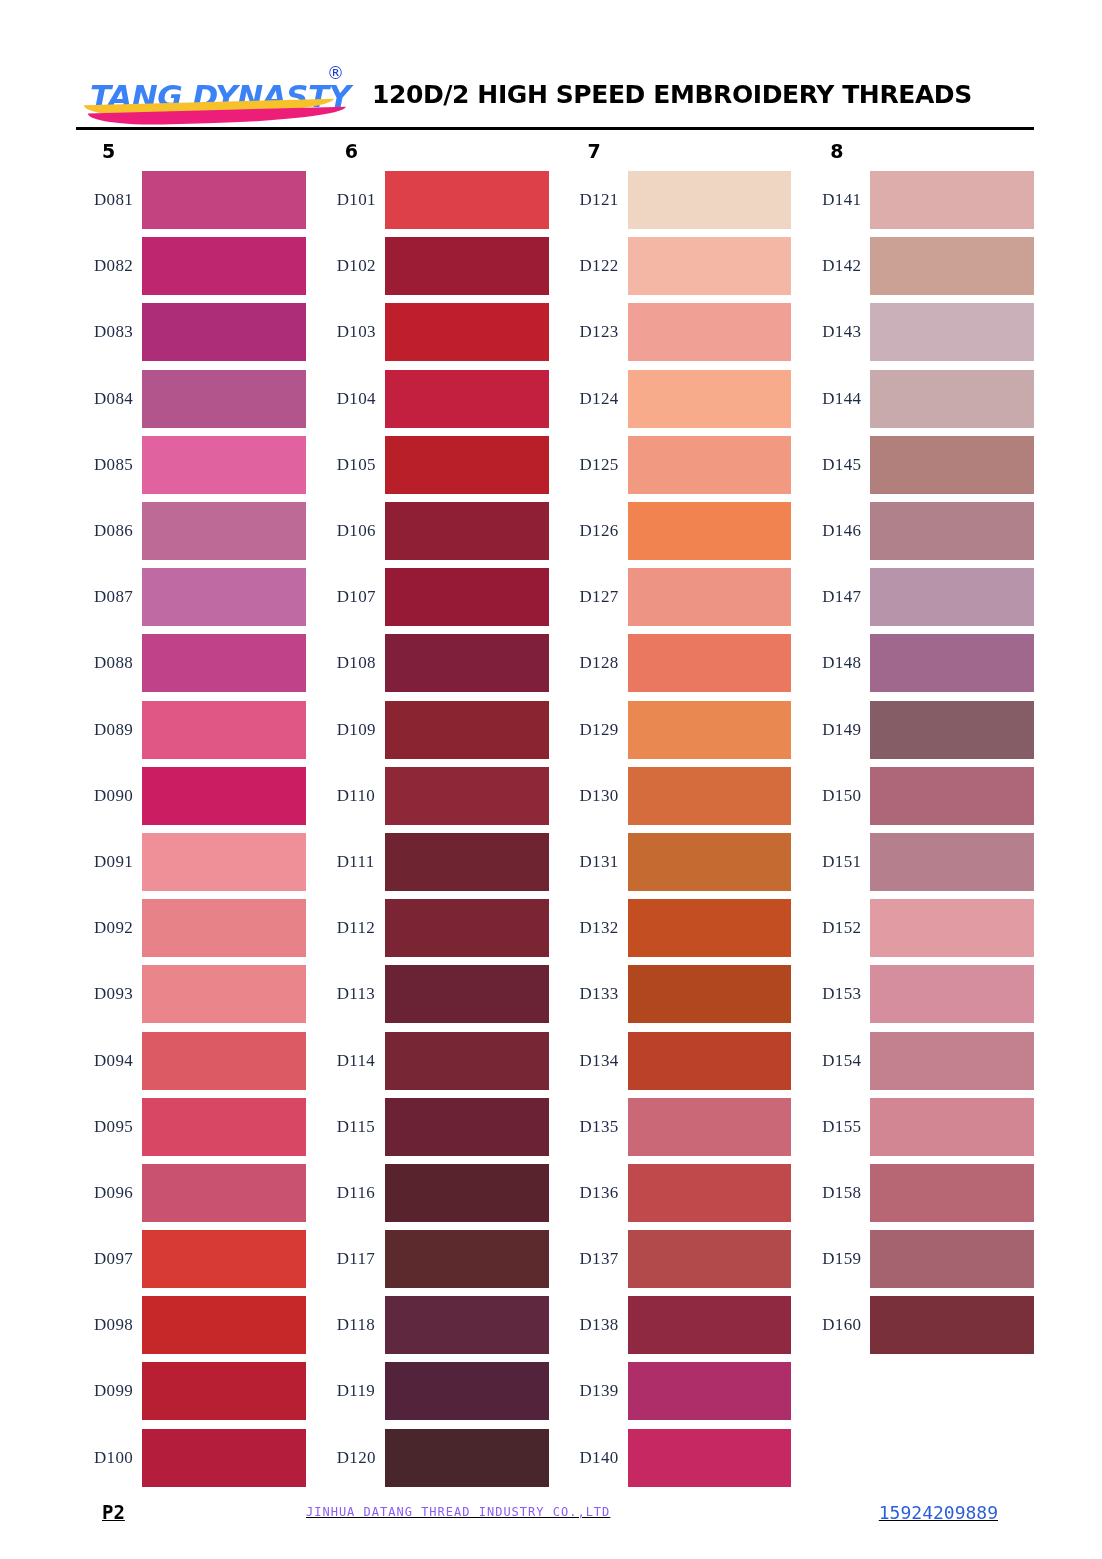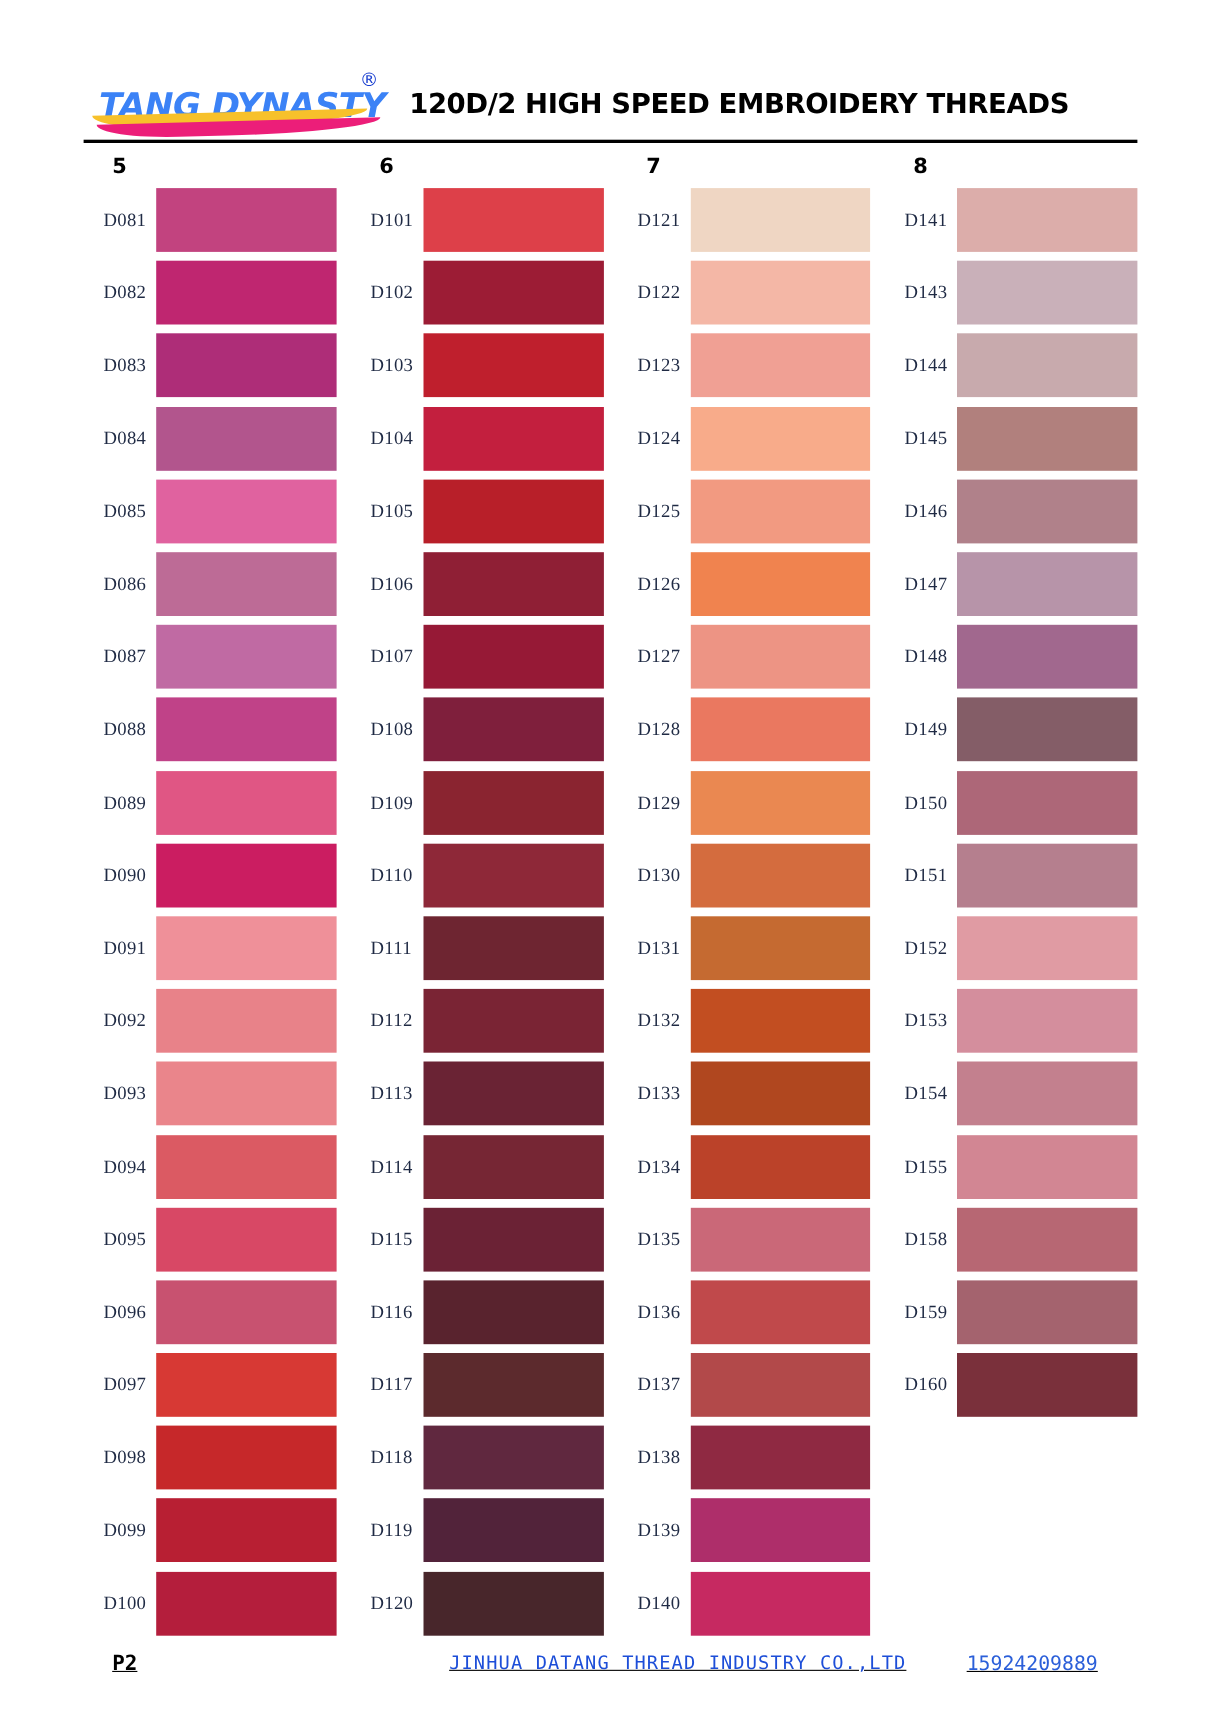--- a/index.html
+++ b/index.html
@@ -154,25 +154,25 @@
     font-weight: bold;
     font-size: 19px;
     color: #000000;
     width: 230px;
     flex: 0 0 230px;
     padding-left: 26px;
     box-sizing: border-box;
   }
   .footer-company {
     font-family: "DejaVu Sans Mono", monospace;
-    font-size: 17px;
-    color: #1d4ed8;
+    font-size: 12px;
+    color: #8b5cf6;
     letter-spacing: 1px;
     flex: 1 1 auto;
-    text-align: right;
+    text-align: left;
     white-space: nowrap;
   }
   .footer-phone {
     font-family: "DejaVu Sans Mono", monospace;
     font-size: 18px;
     color: #2b5fd9;
     width: 210px;
     flex: 0 0 210px;
     text-align: right;
     padding-right: 36px;
@@ -449,20 +449,24 @@
         </div>
     </div>
 
     <div class="col">
       <div class="col-head">8</div>
       <div class="row">
           <div class="row-label">D141</div>
           <div class="swatch" style="background-color: rgb(220, 173, 170);"></div>
         </div>
       <div class="row">
+          <div class="row-label">D142</div>
+          <div class="swatch" style="background-color: rgb(203, 161, 149);"></div>
+        </div>
+      <div class="row">
           <div class="row-label">D143</div>
           <div class="swatch" style="background-color: rgb(201, 176, 185);"></div>
         </div>
       <div class="row">
           <div class="row-label">D144</div>
           <div class="swatch" style="background-color: rgb(200, 170, 173);"></div>
         </div>
       <div class="row">
           <div class="row-label">D145</div>
           <div class="swatch" style="background-color: rgb(177, 128, 125);"></div>

